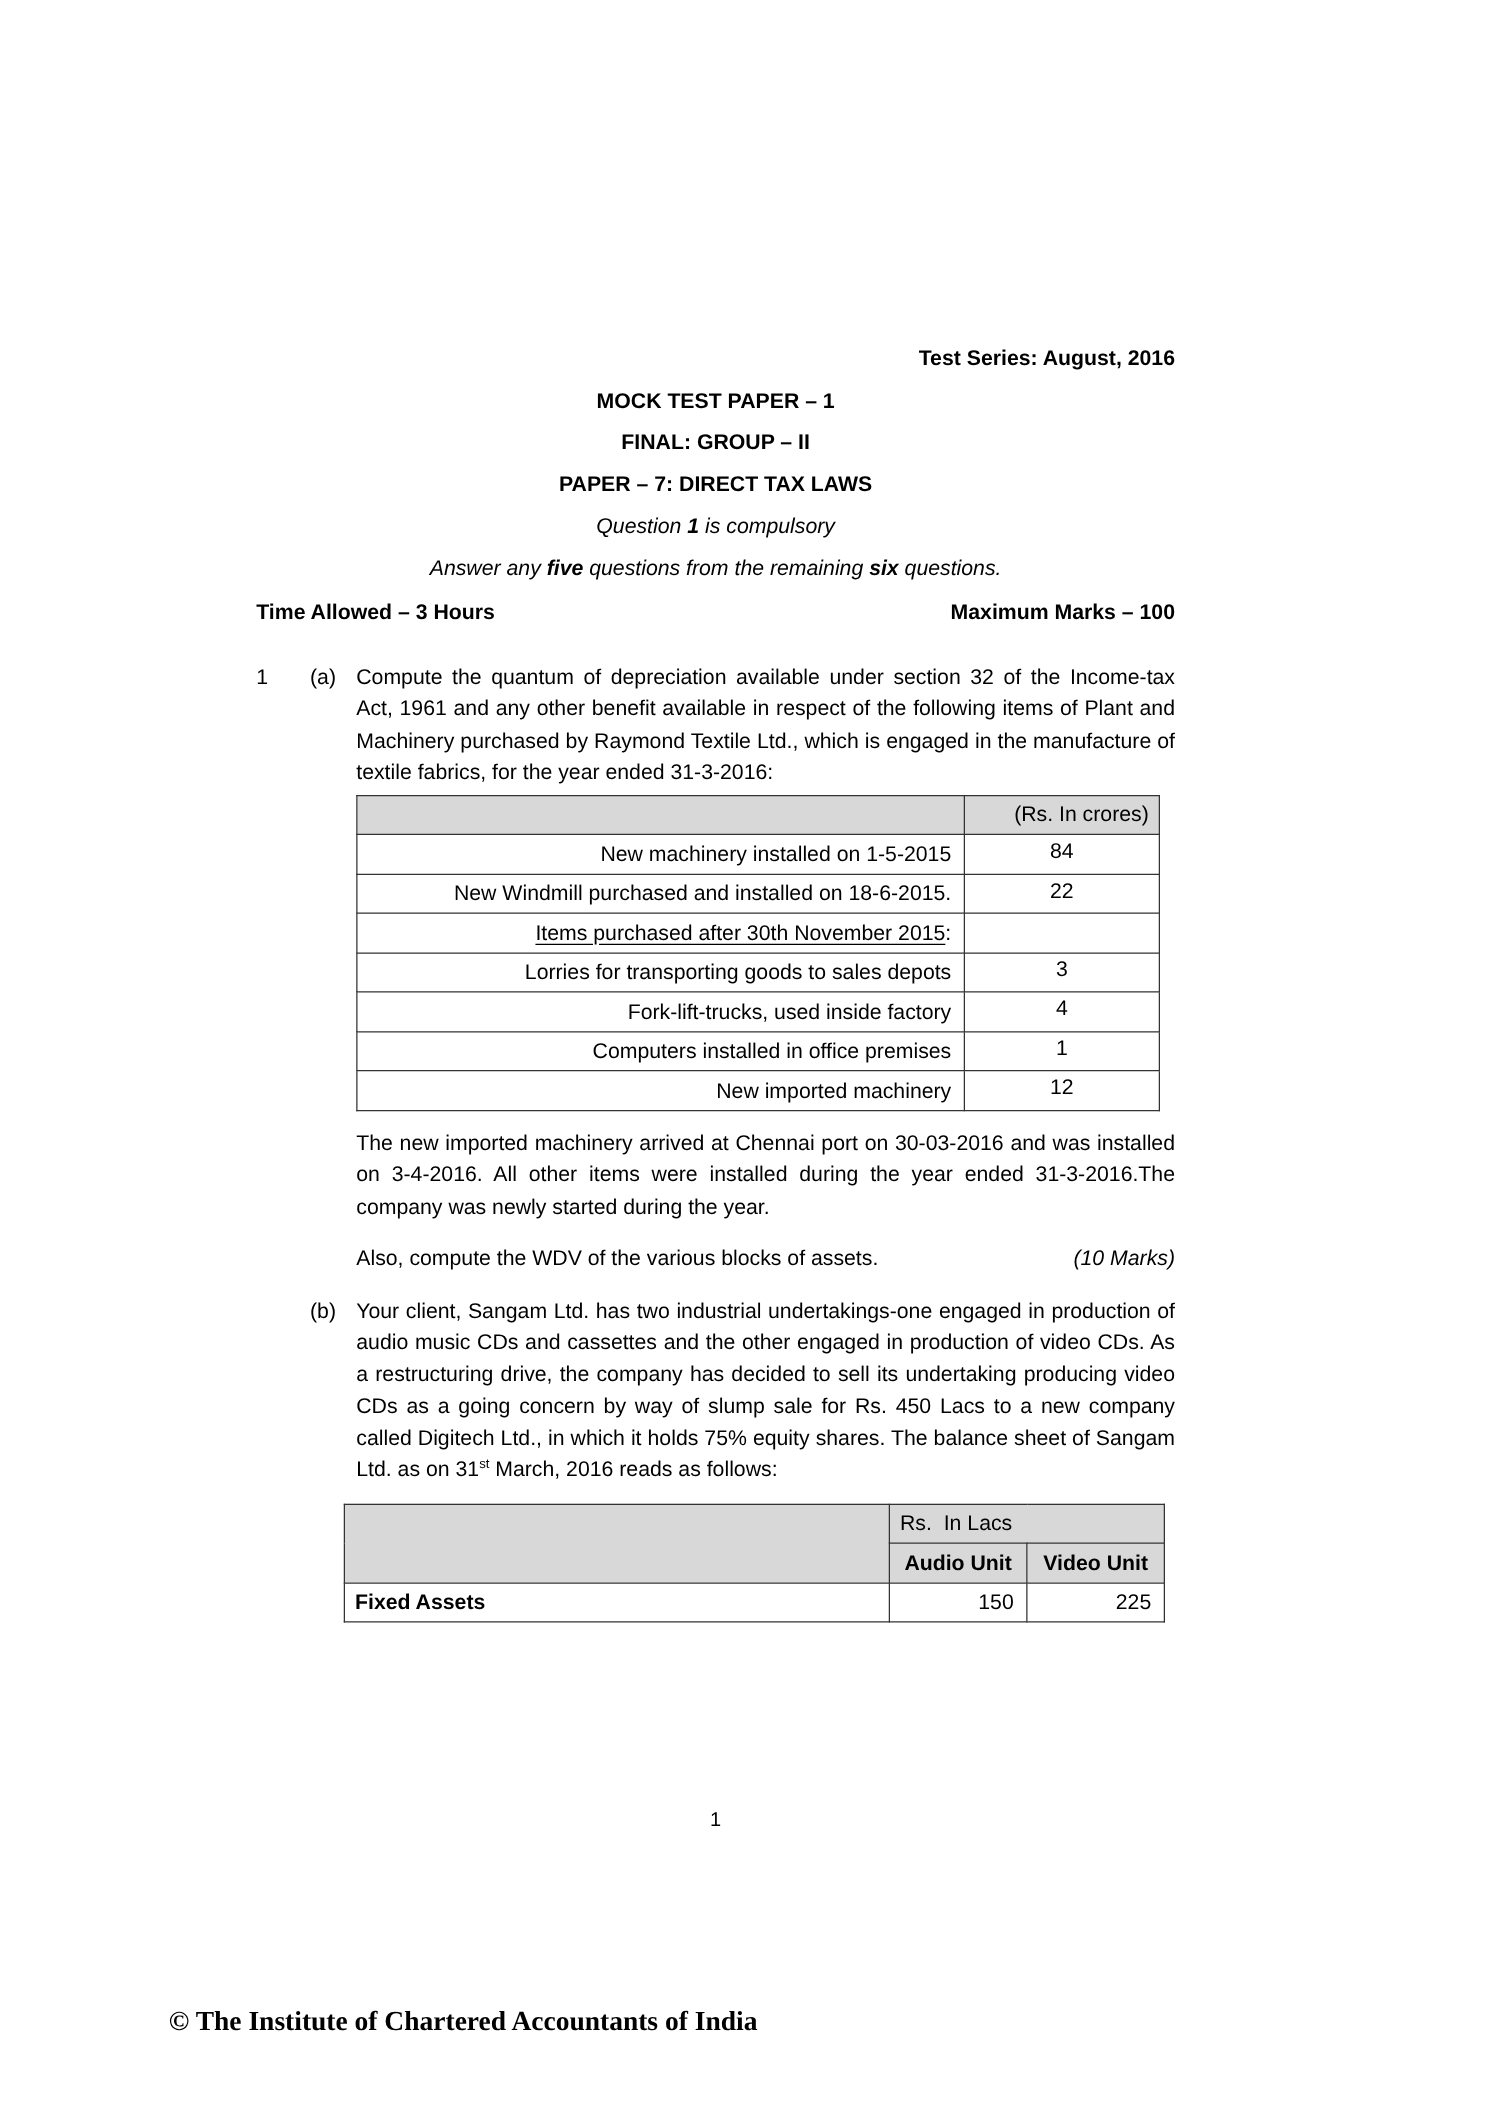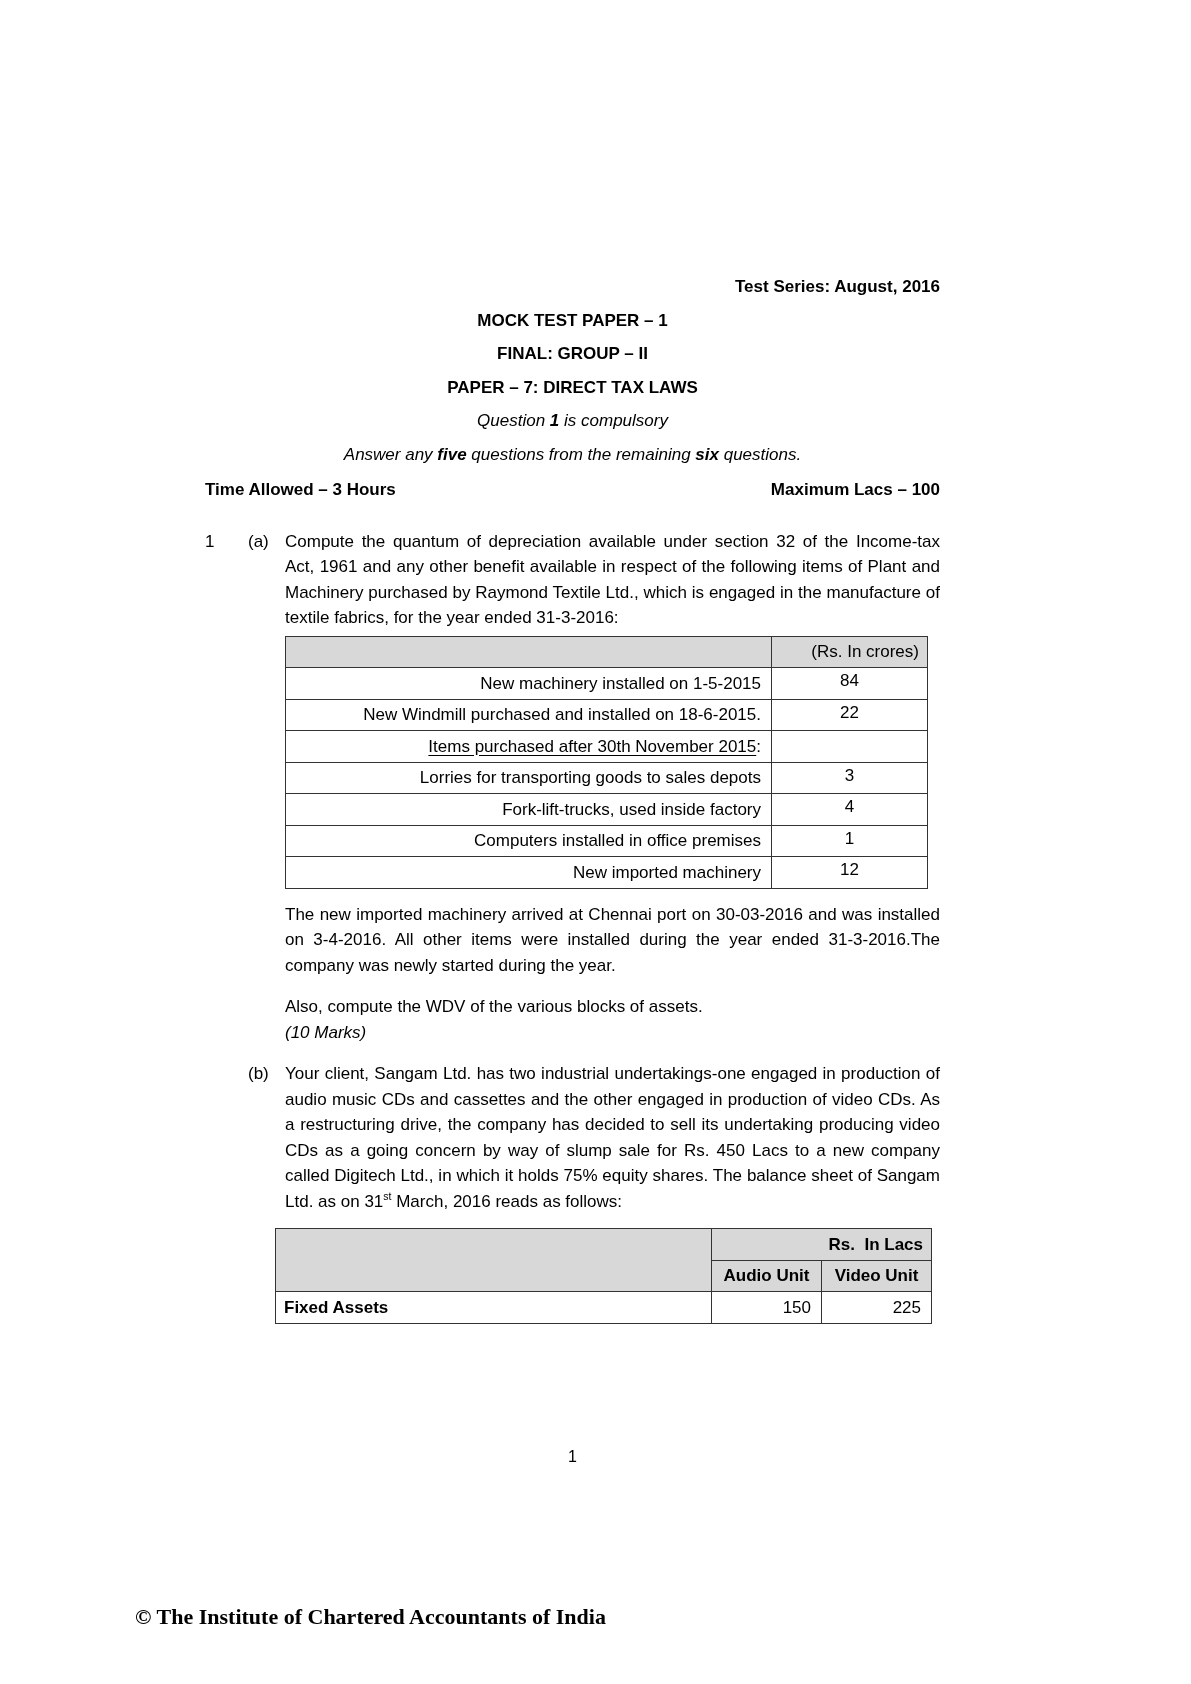--- a/index.html
+++ b/index.html
@@ -37,26 +37,26 @@
 
   .tbl1 { margin: 5px 0 0 80px; width: 643px; }
   .tbl1 td { border: 1.5px solid #333333; text-align: right; }
   .tbl1 .hdr-empty { height: 31px; }
   .tbl1 .hdr-val { text-align: right; padding: 2.5px 8px; }
   .tbl1 .lbl { padding: 2.5px 10px; }
   .tbl1 .val { padding: 0 10px; text-align: center; width: 156px; }
   .u { text-decoration: underline; text-underline-offset: 3px; }
 
   .note-para { margin: 13px 0 0 80px; width: 655px; text-align: justify; }
-  .also-row { margin: 16px 0 0 80px; width: 655px; display: flex; justify-content: space-between; flex-direction: column; }
+  .also-row { margin: 16px 0 0 80px; width: 655px; display: flex; justify-content: space-between; }
   .marks { font-style: italic; }
 
   .tbl2 { margin: 14px 0 0 70px; width: 657px; }
   .tbl2 td { border: 1.5px solid #333333; }
-  .tbl2 .group-hdr { text-align: right; font-weight: bold; padding: 2.5px 8px; white-space: pre-wrap; }
+  .tbl2 .group-hdr { text-align: left; font-weight: normal; padding: 2.5px 8px; white-space: pre-wrap; }
   .tbl2 .col-hdr { text-align: center; font-weight: bold; padding: 2.5px 8px; width: 110px; }
   .tbl2 .row-lbl { font-weight: bold; padding: 2.5px 8px; }
   .tbl2 .row-val { text-align: right; padding: 2.5px 10px; width: 110px; }
 
   .page-num { position: absolute; top: 1444px; left: 205px; width: 735px; text-align: center; font-size: 16px; }
   .footer {
     position: absolute; top: 1604px; left: 135px;
     font-family: "Liberation Serif", "DejaVu Serif", serif;
     font-weight: bold; font-size: 22px;
   }
@@ -72,21 +72,21 @@
     <div class="hc">MOCK TEST PAPER – 1</div>
     <div class="hc">FINAL: GROUP – II</div>
     <div class="hc">PAPER – 7: DIRECT TAX LAWS</div>
 
     <div class="subnote"><span>Question </span><span class="b">1</span><span> is compulsory</span></div>
 
     <div class="subnote"><span>Answer any </span><span class="b">five</span><span> questions from the remaining </span><span class="b">six</span><span> questions.</span></div>
 
     <div class="time-row">
       <span>Time Allowed – 3 Hours</span>
-      <span>Maximum Lacs – 100</span>
+      <span>Maximum Marks – 100</span>
     </div>
 
     <div class="q-row">
       <span class="q-num">1</span>
       <span class="q-label">(a)</span>
       <div class="q-text">Compute the quantum of depreciation available under section 32 of the Income-tax Act, 1961 and any other benefit available in respect of the following items of Plant and Machinery purchased by Raymond Textile Ltd., which is engaged in the manufacture of textile fabrics, for the year ended 31-3-2016:</div>
     </div>
 
     <table class="tbl1">
       <tbody>

